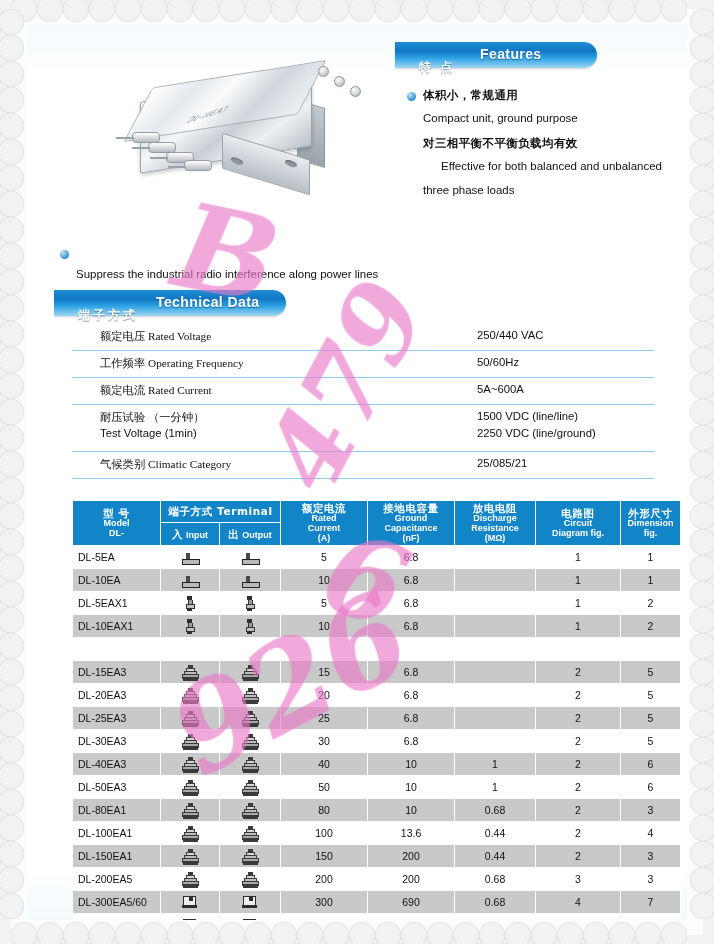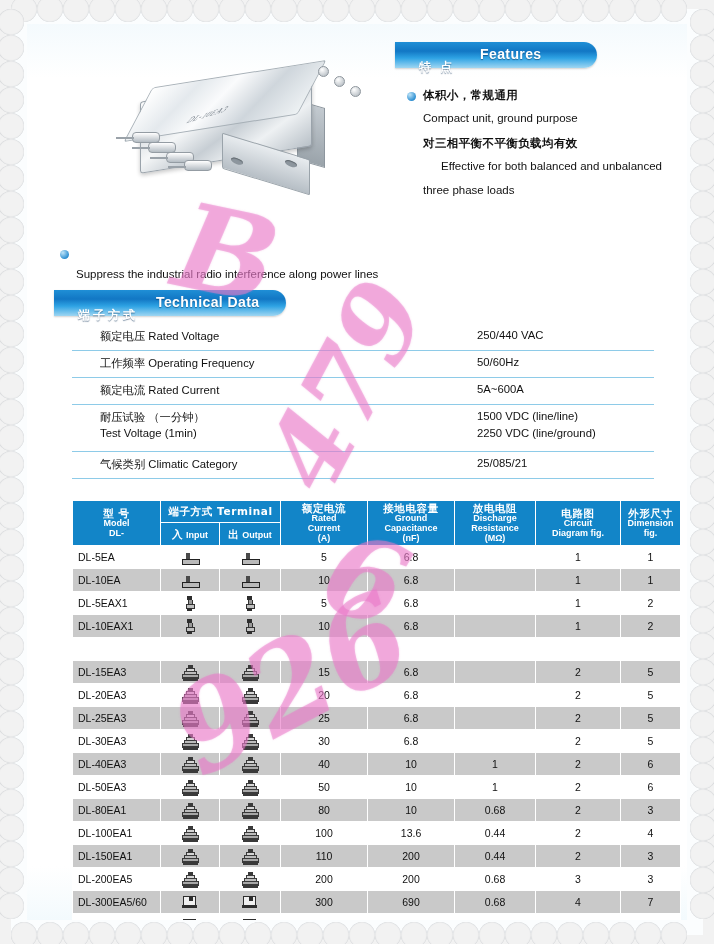--- a/index.html
+++ b/index.html
@@ -114,21 +114,21 @@
   .t-cn{font-size:11.5px;font-weight:600;font-family:"DejaVu Sans","Liberation Sans",sans-serif;letter-spacing:.4px;}
   .t-en{font-size:11.5px;font-family:"Liberation Sans",sans-serif;}
 
   
   #tech{position:absolute;left:45px;top:300px;width:582px;z-index:10;}
   .tech-row{position:relative;border-bottom:1.4px solid #8ecbe8;}
   .tech-row .lab{position:absolute;left:28px;top:5px;font-size:11.3px;color:#111;white-space:nowrap;}
   .tech-row .val{position:absolute;left:405px;top:5px;font-size:11.3px;color:#111;white-space:nowrap;}
   .tech-row .lab2{position:absolute;left:28px;top:22px;font-size:11.3px;color:#111;white-space:nowrap;}
   .tech-row .val2{position:absolute;left:405px;top:22px;font-size:11.3px;color:#111;white-space:nowrap;}
-  .cn{font-family:Liberation Sans, sans-serif;}
+  .cn{font-family:Liberation Serif, serif;}
 
   
   #tbl{position:absolute;left:45px;top:476px;width:608px;z-index:10;
        font-size:10.5px;color:#111;}
   #tbl table{border-collapse:collapse;width:608px;table-layout:fixed;}
   #tbl th{
     background:#1285c8;color:#fff;border:1px solid #ffffff;
     padding:2px 0;line-height:1.08;vertical-align:middle;
   }
   #tbl th .h-cn{font-size:10.5px;font-weight:700;letter-spacing:.6px;
@@ -559,21 +559,21 @@
             <td><span>100</span></td>
             <td><span>13.6</span></td>
             <td><span>0.44</span></td>
             <td><span>2</span></td>
             <td><span>4</span></td>
           </tr>
           <tr class="shade">
             <td class="model"><span>DL-150EA1</span></td>
             <td><span class="ico ico-cone"><i class="c1"></i><i class="c2"></i><i class="c3"></i><i class="c4"></i><i class="c5"></i></span></td>
             <td><span class="ico ico-cone"><i class="c1"></i><i class="c2"></i><i class="c3"></i><i class="c4"></i><i class="c5"></i></span></td>
-            <td><span>110</span></td>
+            <td><span>150</span></td>
             <td><span>200</span></td>
             <td><span>0.44</span></td>
             <td><span>2</span></td>
             <td><span>3</span></td>
           </tr>
           <tr class="plain">
             <td class="model"><span>DL-200EA5</span></td>
             <td><span class="ico ico-cone"><i class="c1"></i><i class="c2"></i><i class="c3"></i><i class="c4"></i><i class="c5"></i></span></td>
             <td><span class="ico ico-cone"><i class="c1"></i><i class="c2"></i><i class="c3"></i><i class="c4"></i><i class="c5"></i></span></td>
             <td><span>200</span></td>

